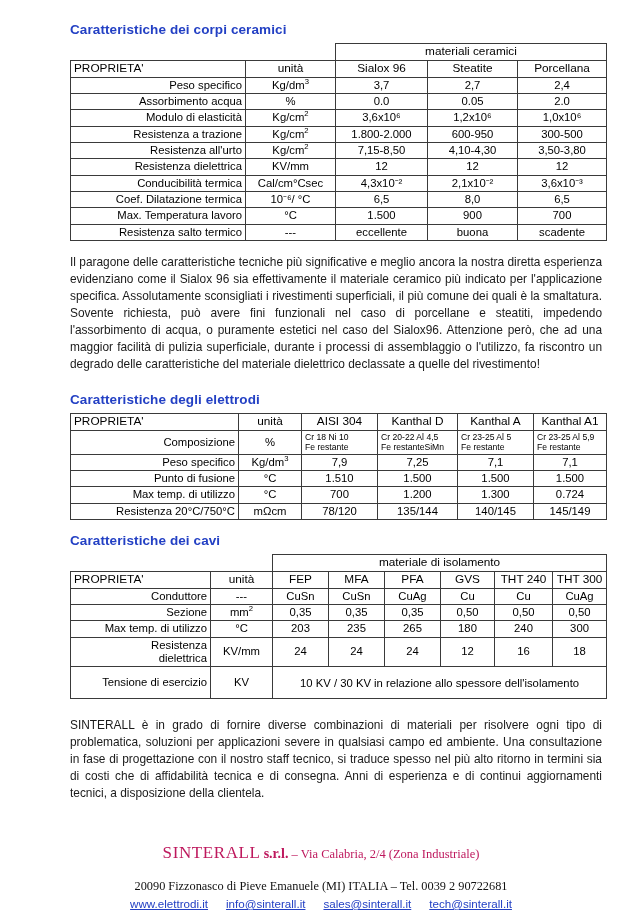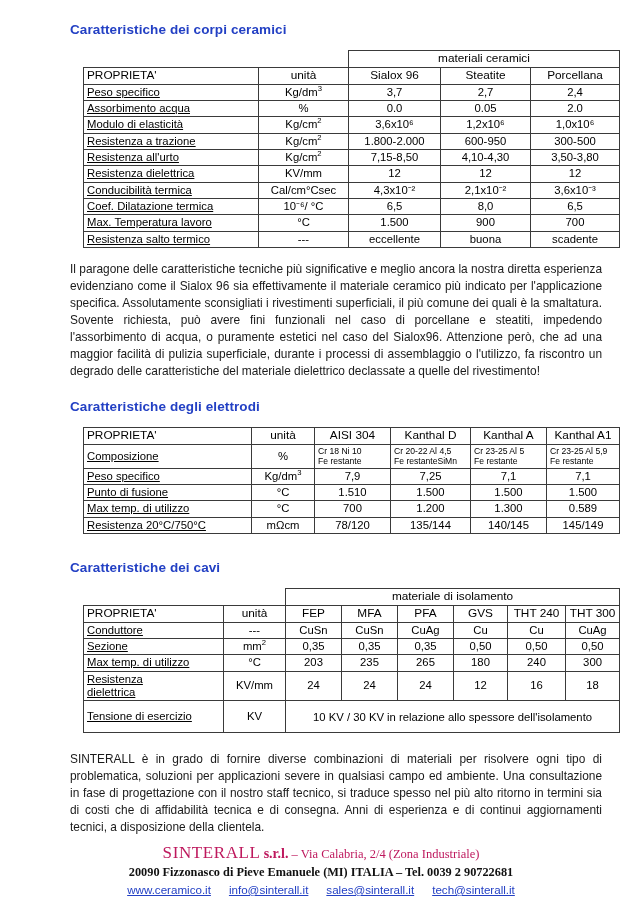--- a/index.html
+++ b/index.html
@@ -35,34 +35,34 @@
     font-weight: bold;
     margin: 0 0 6px 0;
     letter-spacing: 0.1px;
   }
 
   table.doc-table {
     border-collapse: collapse;
     width: 536px;
     table-layout: fixed;
     font-size: 11.3px;
-    margin: 13px;
+    margin: 0;
   }
   table.doc-table td, table.doc-table th {
     border: 1px solid #3a3a3a;
     padding: 1px 3px;
     vertical-align: middle;
     font-weight: normal;
     line-height: 1.18;
     height: 15px;
     box-sizing: border-box;
   }
   .nb { border: none !important; }
   .c { text-align: center; }
-  .l { text-align: left; text-decoration: underline; }
+  .l { text-align: right; }
   .hdr {
     font-weight: bold;
     text-align: center;
     font-size: 11.8px;
   }
   .hdr-left {
     font-weight: bold;
     text-align: left;
     font-size: 11.8px;
   }
@@ -94,21 +94,21 @@
     position: absolute;
     left: 0;
     right: 0;
     top: 843px;
     text-align: center;
     font-family: "Liberation Serif", serif;
   }
   .footer .line1 { font-size: 12.5px; color: #be185d; }
   .footer .line1 .brand { font-size: 17px; letter-spacing: 0.6px; }
   .footer .line1 .srl { font-size: 14px; font-weight: bold; }
-  .footer .line2 { font-size: 12.3px; color: #111; margin-top: 2px; font-weight: bold; }
+  .footer .line2 { font-size: 12.3px; color: #111; margin-top: 16px; }
   .footer .links {
     margin-top: 3px;
     font-family: "Liberation Sans", sans-serif;
     font-size: 11.6px;
   }
   .footer .links a {
     color: #2340c4;
     text-decoration: underline;
     margin: 0 9px;
   }
@@ -262,21 +262,21 @@
             <td class="c">1.500</td>
             <td class="c">1.500</td>
             <td class="c">1.500</td>
           </tr>
           <tr>
             <td class="l">Max  temp. di utilizzo</td>
             <td class="c">°C</td>
             <td class="c">700</td>
             <td class="c">1.200</td>
             <td class="c">1.300</td>
-            <td class="c">0.589</td>
+            <td class="c">0.724</td>
           </tr>
           <tr>
             <td class="l">Resistenza 20°C/750°C</td>
             <td class="c">mΩcm</td>
             <td class="c">78/120</td>
             <td class="c">135/144</td>
             <td class="c">140/145</td>
             <td class="c">145/149</td>
           </tr>
         </tbody>
@@ -366,16 +366,16 @@
   </div>
 
   <div class="footer">
     <div class="line1">
       <span class="brand">SINTERALL</span>
       <span class="srl">s.r.l.</span>
       <span>– Via Calabria, 2/4 (Zona Industriale)</span>
     </div>
     <div class="line2">20090 Fizzonasco di Pieve Emanuele (MI) ITALIA – Tel. 0039 2 90722681</div>
     <div class="links">
-      <a href="#">www.ceramico.it</a><a href="#">info@sinterall.it</a><a href="#">sales@sinterall.it</a><a href="#">tech@sinterall.it</a>
+      <a href="#">www.elettrodi.it</a><a href="#">info@sinterall.it</a><a href="#">sales@sinterall.it</a><a href="#">tech@sinterall.it</a>
     </div>
   </div>
 </div>
 
 </body></html>

